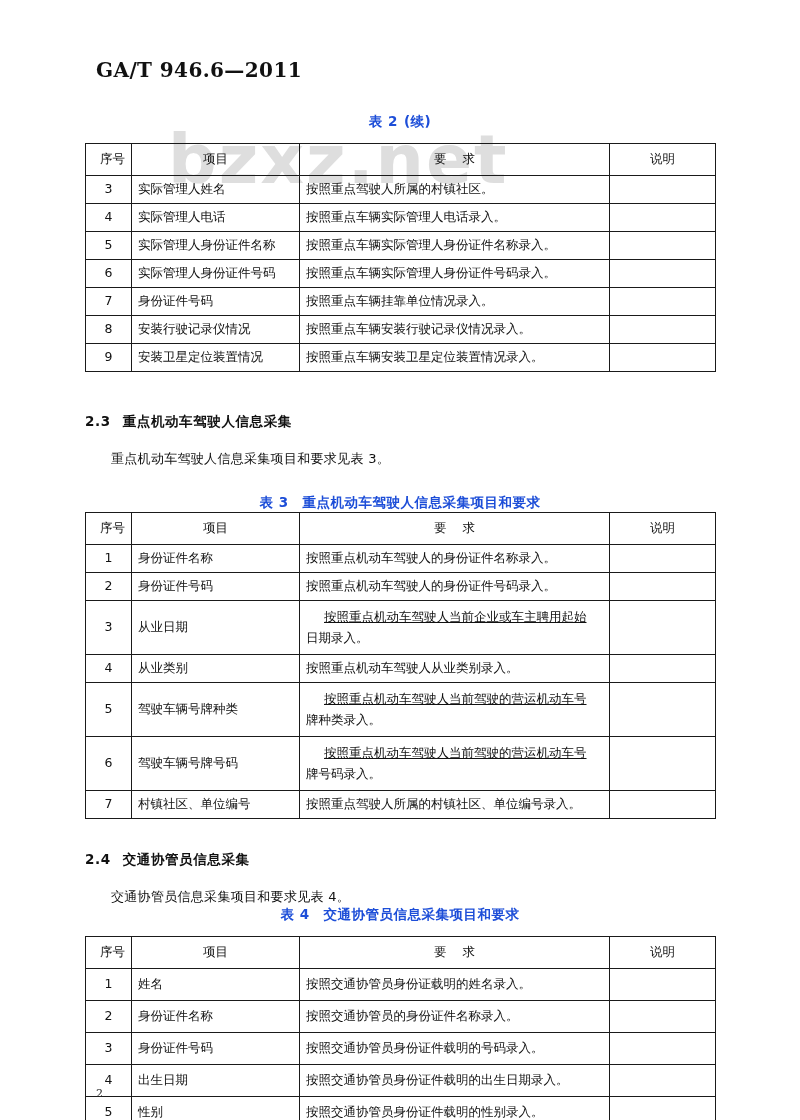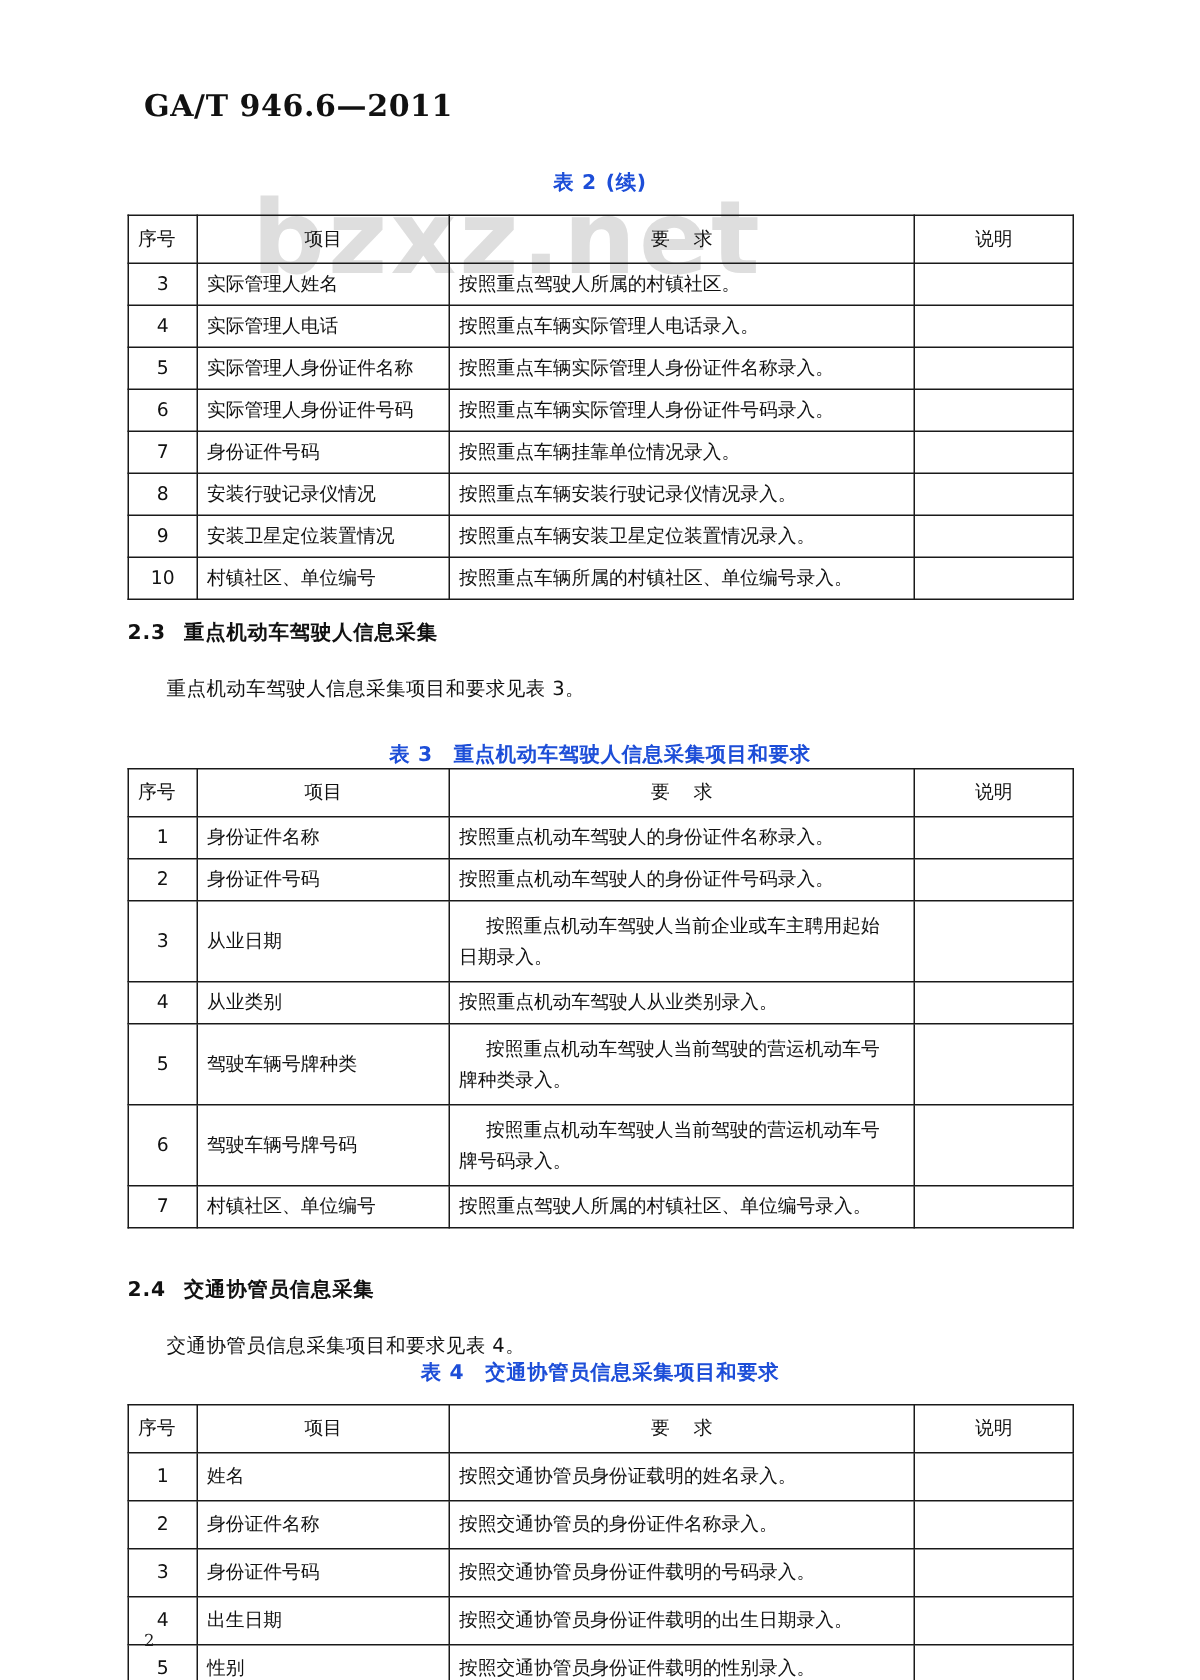--- a/index.html
+++ b/index.html
@@ -79,39 +79,39 @@
     border: 1px solid #1a1a1a;
     font-size: 12.5px;
     color: #111;
     padding: 0 6px;
     vertical-align: middle;
     line-height: 1.5;
     background: transparent;
   }
   .std-table thead th {
     height: 32px;
-    text-align: left;
+    text-align: right;
     font-weight: normal;
   }
   .std-table tbody td { height: 28px; }
 
   .col-no    { width: 46px;  text-align: center; }
   .col-item  { width: 168px; text-align: left; padding-left: 14px; }
   .col-req   { width: 310px; text-align: left; padding-left: 22px; }
   .col-note  { width: 106px; }
 
   .hdr-req .sp { display: inline-block; width: 16px; }
 
   .td-tall { height: 54px !important; vertical-align: middle; }
   .req-multi {
     display: block;
     line-height: 1.65;
     padding: 2px 0;
   }
-  .req-multi .l1 { display: block; text-indent: 18px; }
+  .req-multi .l1 { display: block; text-indent: 18px; text-decoration: underline; }
   .req-multi .l2 { display: block; text-indent: 0; }
 
   
   .sec-head {
     font-size: 13.5px;
     font-weight: bold;
     color: #111;
     letter-spacing: 0.6px;
     white-space: nowrap;
   }
@@ -207,26 +207,20 @@
             <td class="col-item">安装行驶记录仪情况</td>
             <td class="col-req">按照重点车辆安装行驶记录仪情况录入。</td>
             <td class="col-note"></td>
           </tr>
           <tr>
             <td class="col-no">9</td>
             <td class="col-item">安装卫星定位装置情况</td>
             <td class="col-req">按照重点车辆安装卫星定位装置情况录入。</td>
             <td class="col-note"></td>
           </tr>
-          <tr>
-            <td class="col-no">10</td>
-            <td class="col-item">村镇社区、单位编号</td>
-            <td class="col-req">按照重点车辆所属的村镇社区、单位编号录入。</td>
-            <td class="col-note"></td>
-          </tr>
         </tbody>
       </table>
     </div>
 
     <div class="blk" id="sec-23">
       <div class="sec-head">
         <span class="num">2.3</span><span>重点机动车驾驶人信息采集</span>
       </div>
     </div>
 

